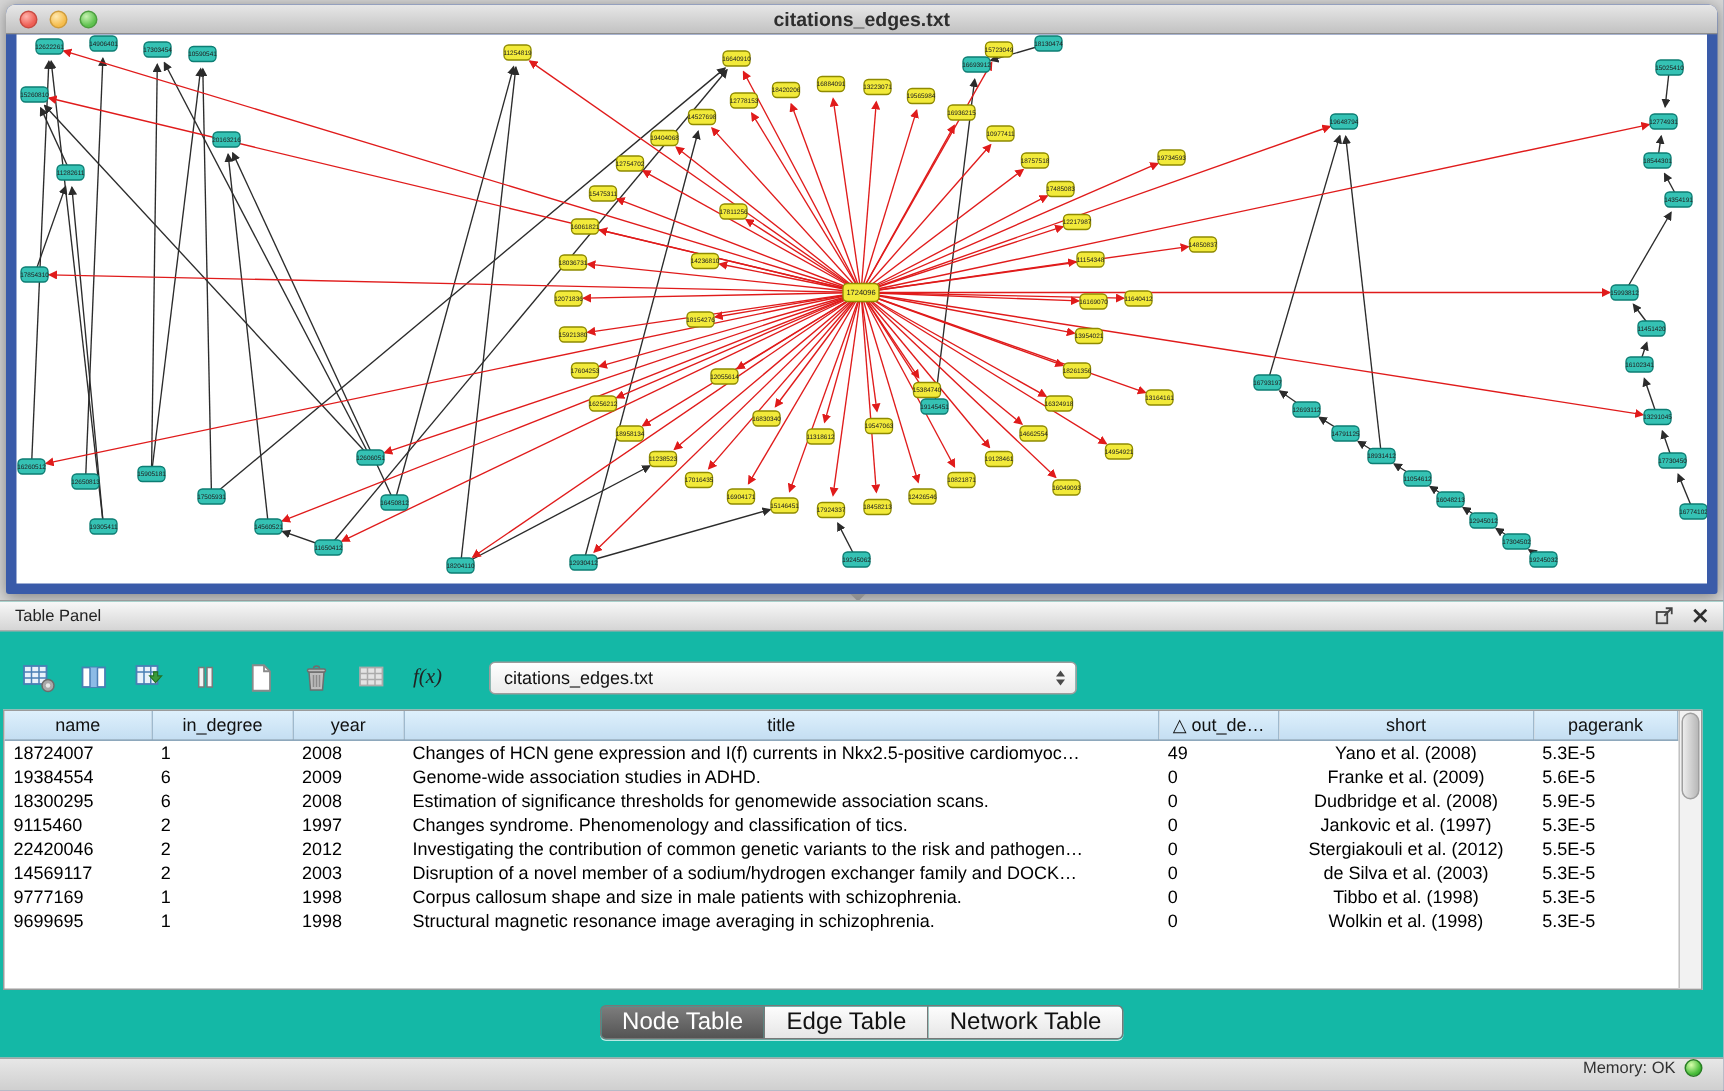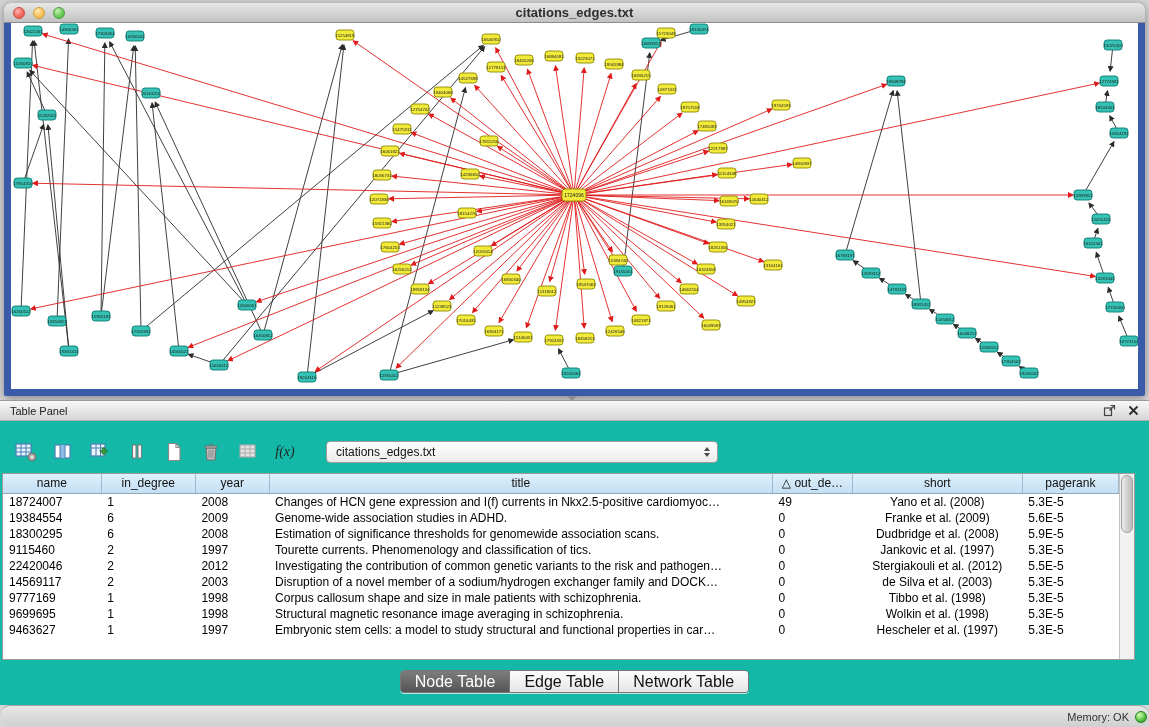--- a/index.html
+++ b/index.html
@@ -98,22 +98,22 @@
     font-size:16px; padding:3px 14px; background:linear-gradient(#fdfdfd,#e6e6e6);
     color:#111; border-right:1px solid #787878; cursor:pointer; line-height:15px;
   }
   .tab:last-child { border-right:none; }
   .tab.selected { background:linear-gradient(#7d7d7d,#545454); color:#fff; }
 
   
   .statusbar {
     position:absolute; left:0; top:705px; width:1149px; height:22px;
     background:linear-gradient(#e7e7e7,#cfcfcf); border-top:1px solid #a5a5a5;
-    display:flex; align-items:center; justify-content:flex-end; gap:6px; padding-right:2px;
-    font-size:11px; color:#333;border-radius:10px;
+    display:flex; align-items:flex-start; justify-content:flex-end; gap:6px; padding-right:14px;
+    font-size:11px; color:#333;
   }
   .memled {
     width:12px; height:12px; border-radius:50%;
     background:radial-gradient(circle at 35% 30%, #d8ffad, #46bb38 65%, #2d9c2a);
     border:1px solid #287e24;
   }
 </style>
 </head>
 <body>
 
@@ -772,21 +772,21 @@
               <td class="c-year">2008</td>
               <td class="c-title">Estimation of significance thresholds for genomewide association scans.</td>
               <td class="c-out_degree">0</td>
               <td class="c-short">Dudbridge et al. (2008)</td>
               <td class="c-pagerank">5.9E-5</td>
             </tr>
             <tr>
               <td class="c-name">9115460</td>
               <td class="c-in_degree">2</td>
               <td class="c-year">1997</td>
-              <td class="c-title">Tourette currents. Phenomenology and classification of tics.</td>
+              <td class="c-title">Changes syndrome. Phenomenology and classification of tics.</td>
               <td class="c-out_degree">0</td>
               <td class="c-short">Jankovic et al. (1997)</td>
               <td class="c-pagerank">5.3E-5</td>
             </tr>
             <tr>
               <td class="c-name">22420046</td>
               <td class="c-in_degree">2</td>
               <td class="c-year">2012</td>
               <td class="c-title">Investigating the contribution of common genetic variants to the risk and pathogen…</td>
               <td class="c-out_degree">0</td>
@@ -813,29 +813,20 @@
             </tr>
             <tr>
               <td class="c-name">9699695</td>
               <td class="c-in_degree">1</td>
               <td class="c-year">1998</td>
               <td class="c-title">Structural magnetic resonance image averaging in schizophrenia.</td>
               <td class="c-out_degree">0</td>
               <td class="c-short">Wolkin et al. (1998)</td>
               <td class="c-pagerank">5.3E-5</td>
             </tr>
-            <tr>
-              <td class="c-name">9463627</td>
-              <td class="c-in_degree">1</td>
-              <td class="c-year">1997</td>
-              <td class="c-title">Embryonic stem cells: a model to study structural and functional properties in car…</td>
-              <td class="c-out_degree">0</td>
-              <td class="c-short">Hescheler et al. (1997)</td>
-              <td class="c-pagerank">5.3E-5</td>
-            </tr>
           </tbody>
       </table>
       <div class="vscroll">
         <div class="thumb"></div>
       </div>
     </div>
 
     <div class="tabbar">
       <div class="tabgroup" id="tab-group">
           <span class="tab selected">Node Table</span>

